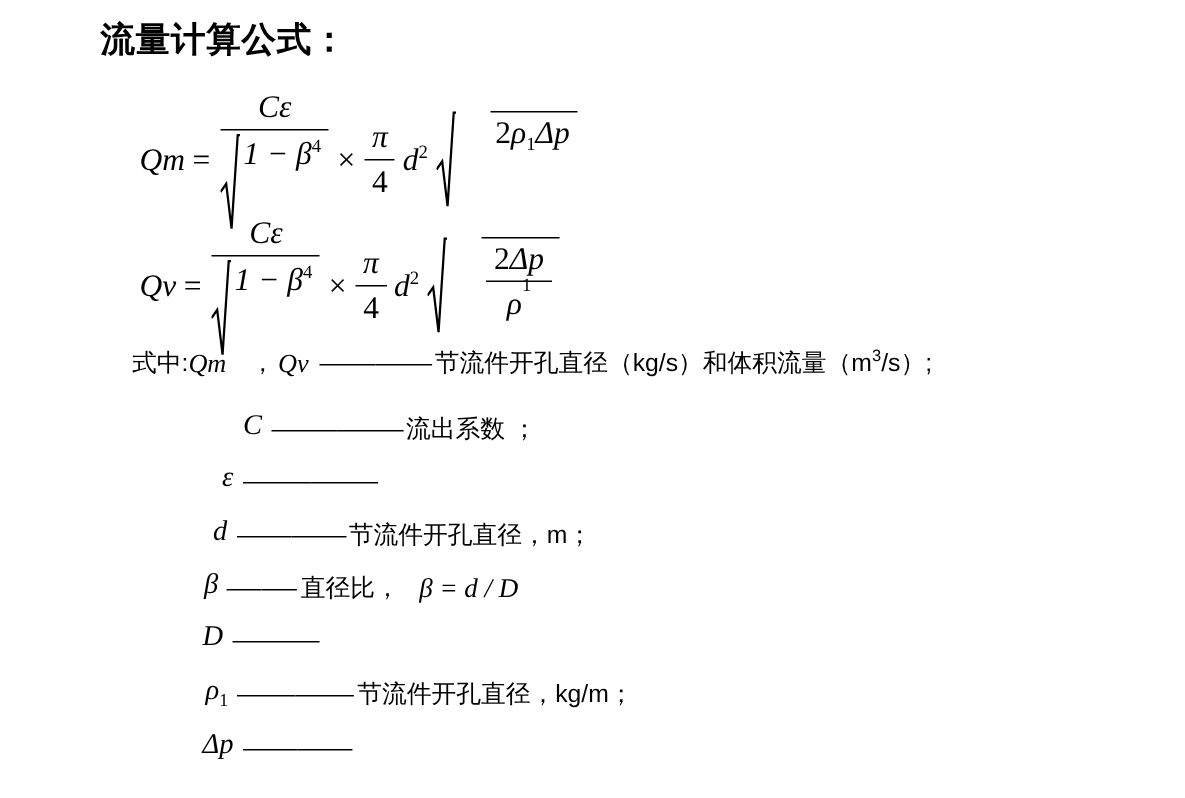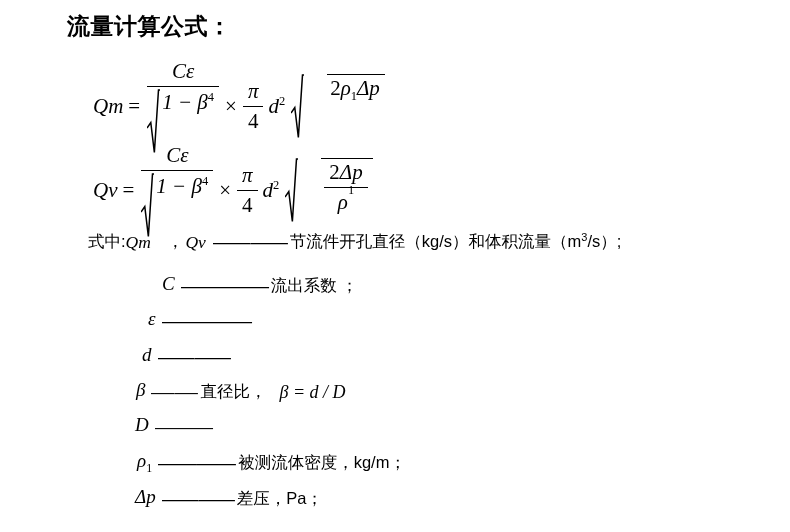--- a/index.html
+++ b/index.html
@@ -171,20 +171,21 @@
   <span class="dash-box">
       <span>——</span>
     </span>
   <span class="def-math"></span>
 </div>
 <div class="abs def-row" id="def-2">
   <span class="def-sym"><span>d</span><sub></sub></span>
   <span class="dash-box">
       <span>——</span>
     </span>
+  <span class="def-text">节流件开孔直径，m；</span>
   <span class="def-math"></span>
 </div>
 <div class="abs def-row" id="def-3">
   <span class="def-sym"><span>β</span><sub></sub></span>
   <span class="dash-box">
       <span>——</span>
     </span>
   <span class="def-text">直径比，</span>
   <span class="def-math">β = d / D</span>
 </div>
@@ -193,23 +194,22 @@
   <span class="dash-box">
       <span>——</span>
     </span>
   <span class="def-math"></span>
 </div>
 <div class="abs def-row" id="def-5">
   <span class="def-sym"><span>ρ</span><sub>1</sub></span>
   <span class="dash-box">
       <span>——</span>
     </span>
-  <span class="def-text">被测流体密度，kg/m；</span>
+  <span class="def-text">节流件开孔直径，kg/m；</span>
   <span class="def-math"></span>
 </div>
 <div class="abs def-row" id="def-6">
   <span class="def-sym"><span>Δp</span><sub></sub></span>
   <span class="dash-box">
       <span>——</span>
     </span>
-  <span class="def-text">差压，Pa；</span>
   <span class="def-math"></span>
 </div>
 
 </body></html>

